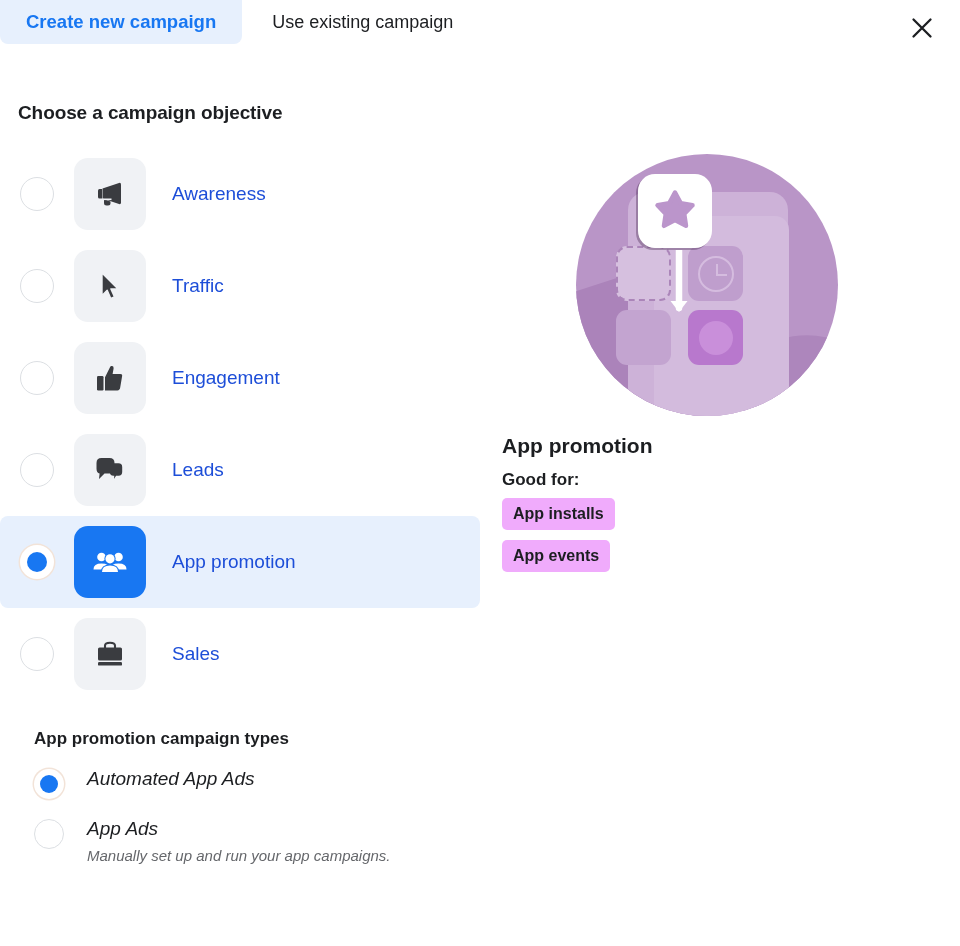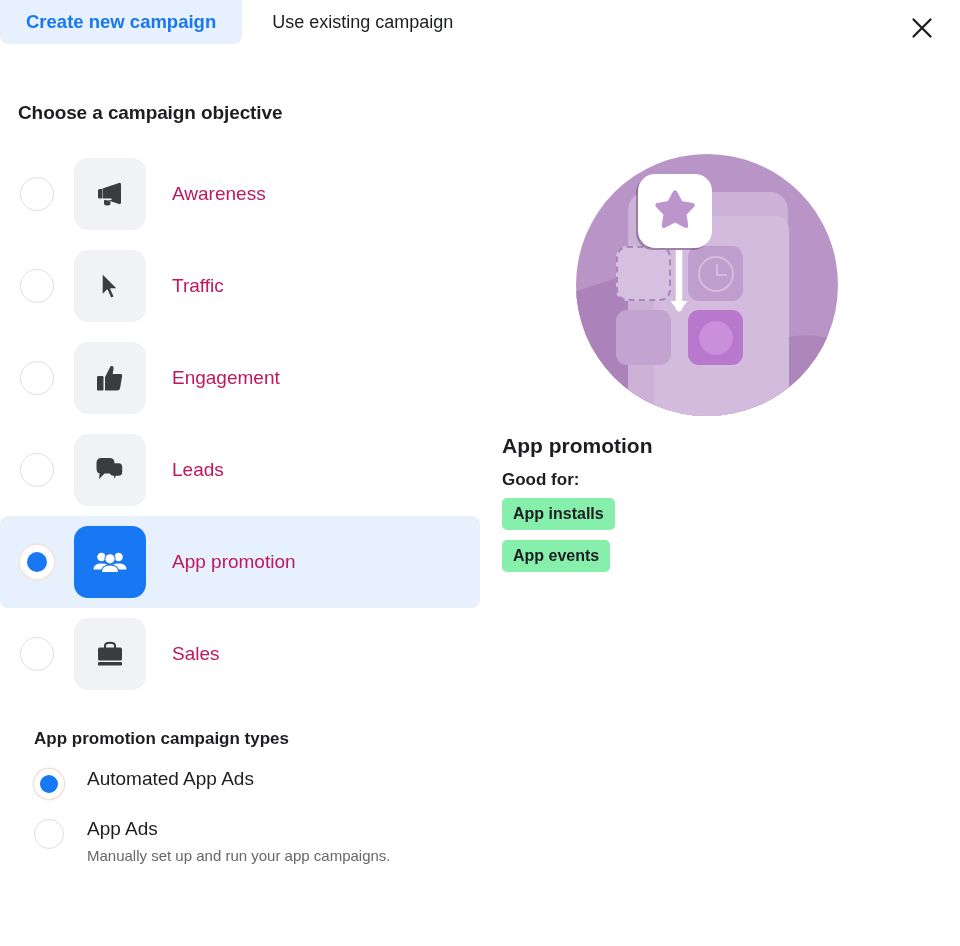--- a/index.html
+++ b/index.html
@@ -132,21 +132,21 @@
     margin-left: 20px;
     display: flex;
     align-items: center;
     justify-content: center;
   }
   .icon-tile.blue { background: #1877f2; }
   .icon-tile svg { display: block; }
   .obj-label {
     margin-left: 26px;
     font-size: 19px;
-    color: #be185d;
+    color: #1d4ed8;
   }
 
   
   .illustration {
     width: 262px;
     height: 262px;
     border-radius: 50%;
     background: #b995c7;
     position: relative;
     overflow: hidden;
@@ -286,21 +286,21 @@
   }
   .good-for {
     font-size: 17px;
     font-weight: bold;
     margin-top: 12px;
     color: #1c1e21;
   }
   .chips { margin-top: 8px; }
   .chip {
     display: inline-block;
-    background: #86efac;
+    background: #f0abfc;
     border-radius: 5px;
     padding: 7px 11px;
     font-size: 16px;
     font-weight: bold;
     color: #1c1e21;
     margin-bottom: 10px;
   }
   .chip-row { display: block; }
 
   
@@ -311,20 +311,21 @@
   .bottom-title {
     font-size: 17px;
     font-weight: bold;
     color: #1c1e21;
   }
   .type-row {
     display: flex;
     align-items: flex-start;
     margin-top: 18px;
     cursor: pointer;
+    font-style: italic;
   }
   .radio-sm {
     width: 30px;
     height: 30px;
     flex: 0 0 30px;
     border-radius: 50%;
     border: 1.6px solid #dcdfe3;
     box-sizing: border-box;
     background: #fff;
     position: relative;

